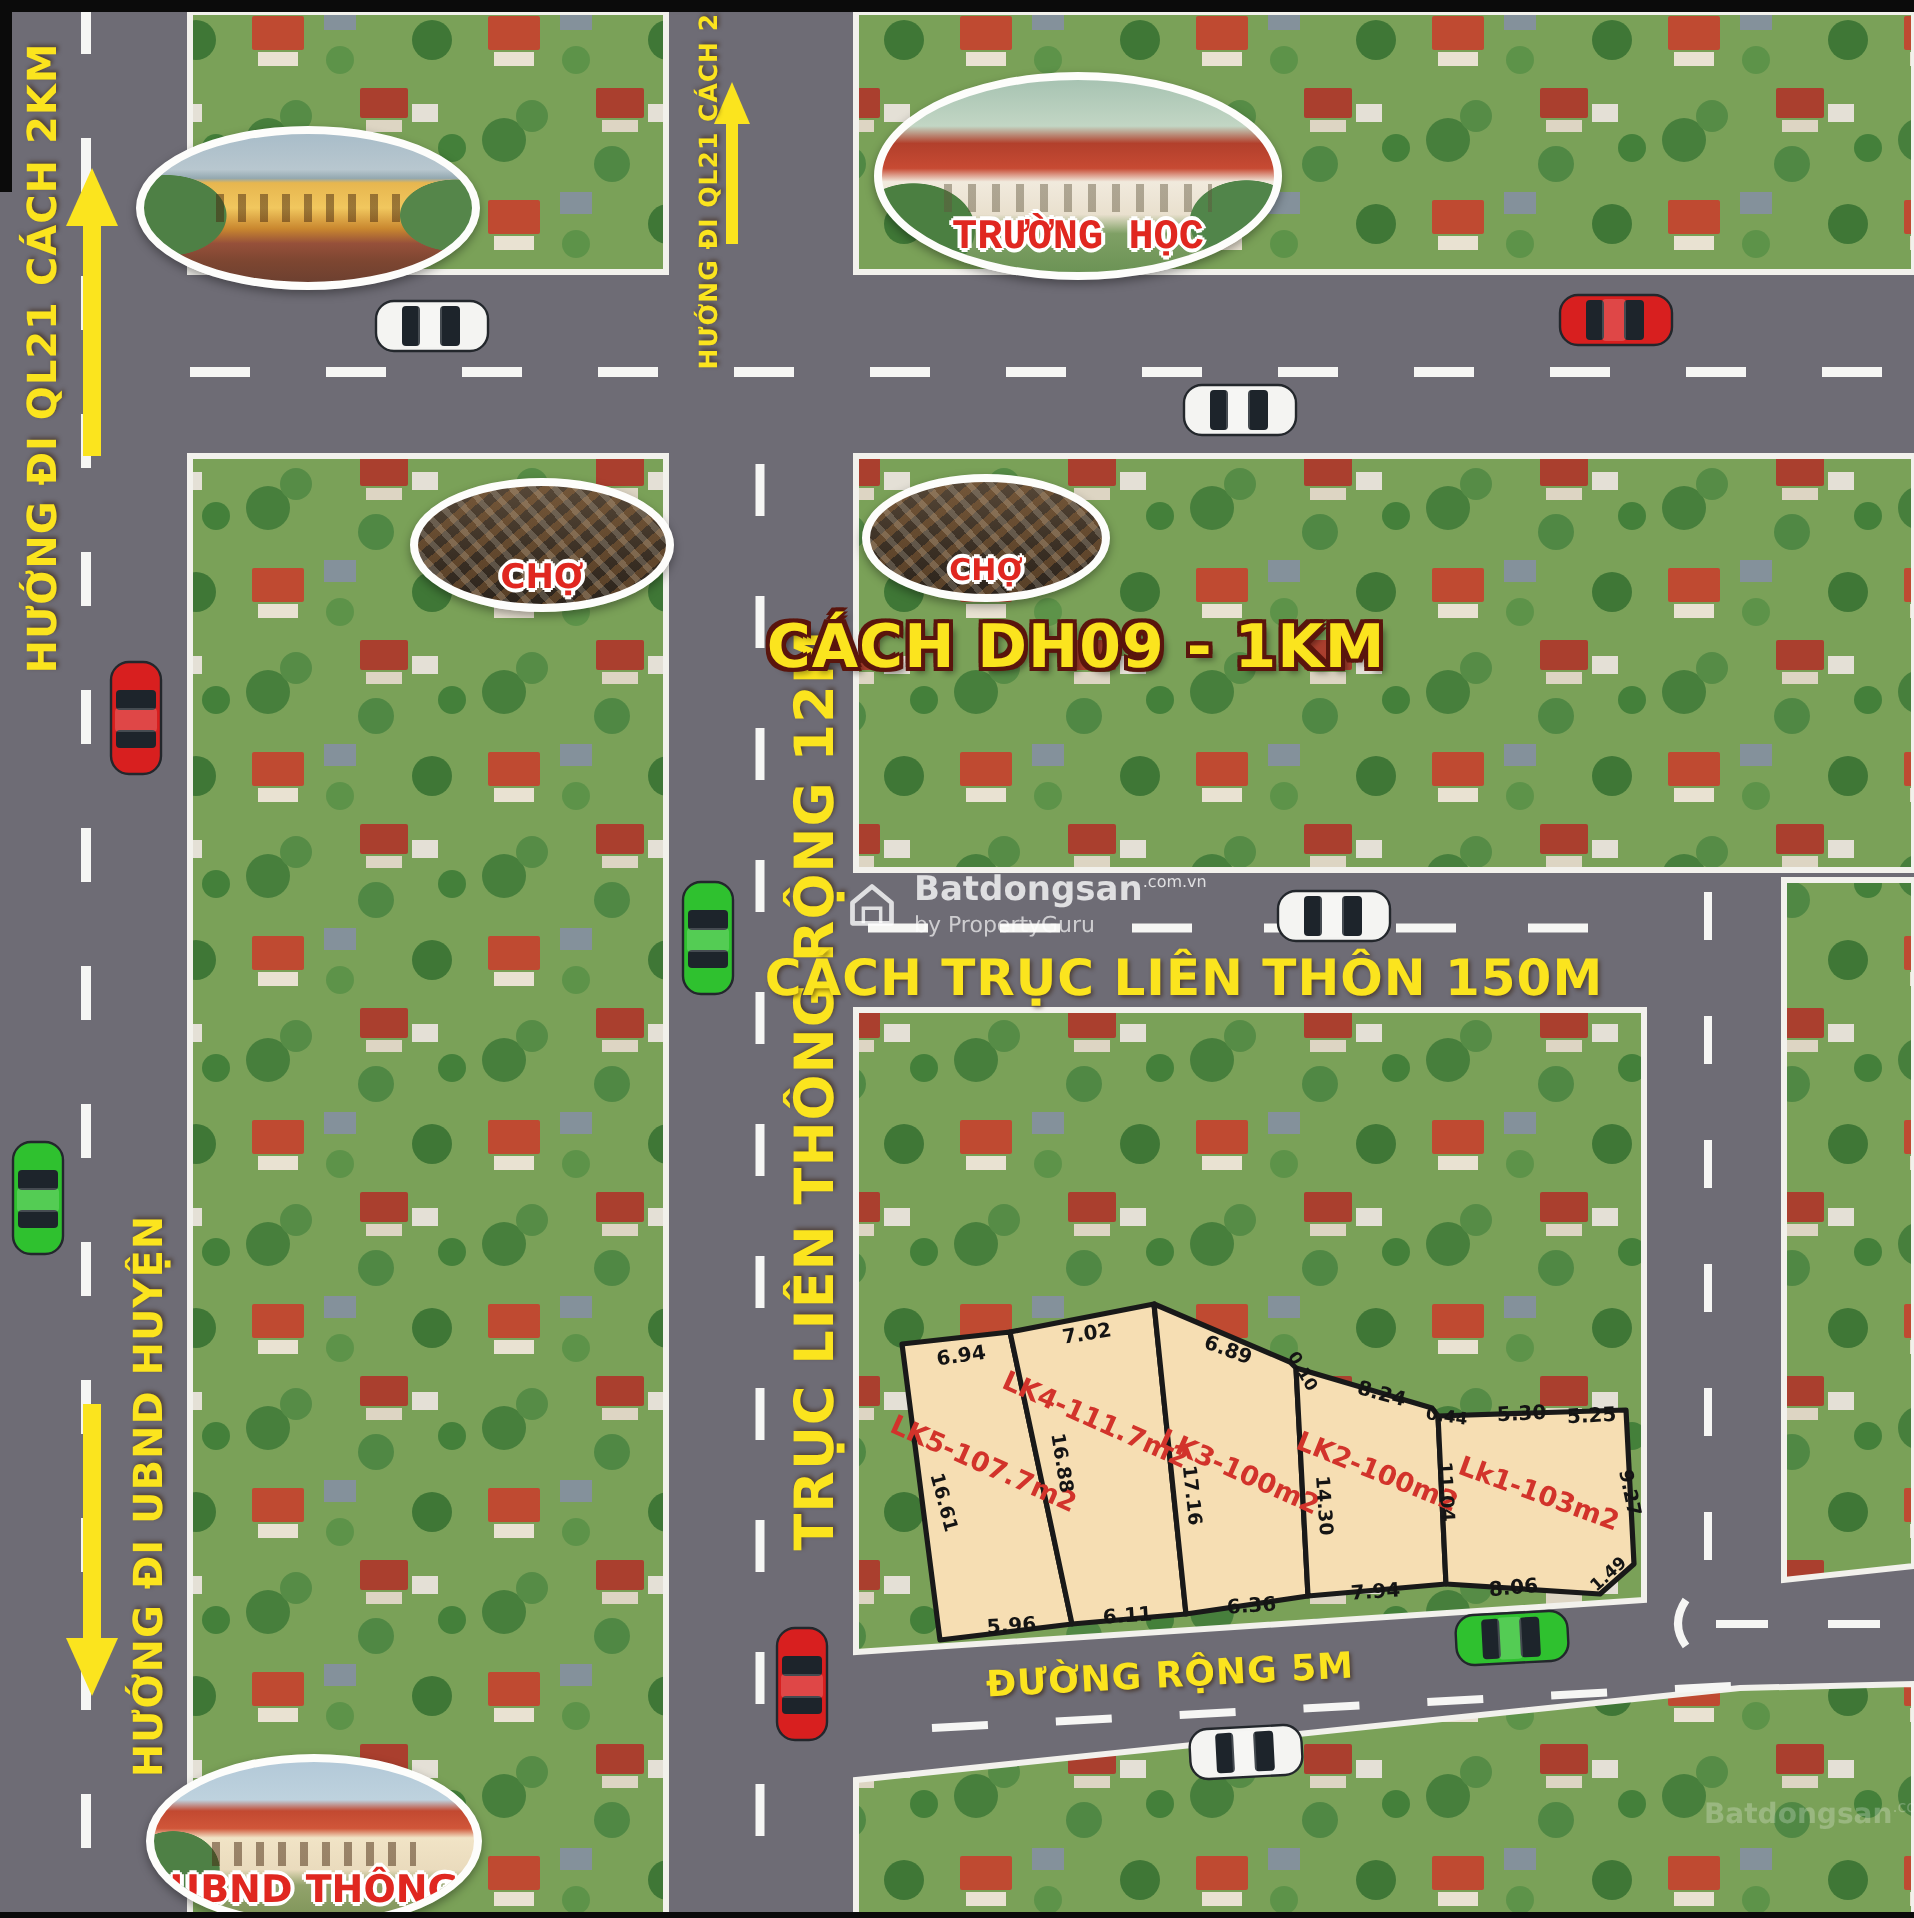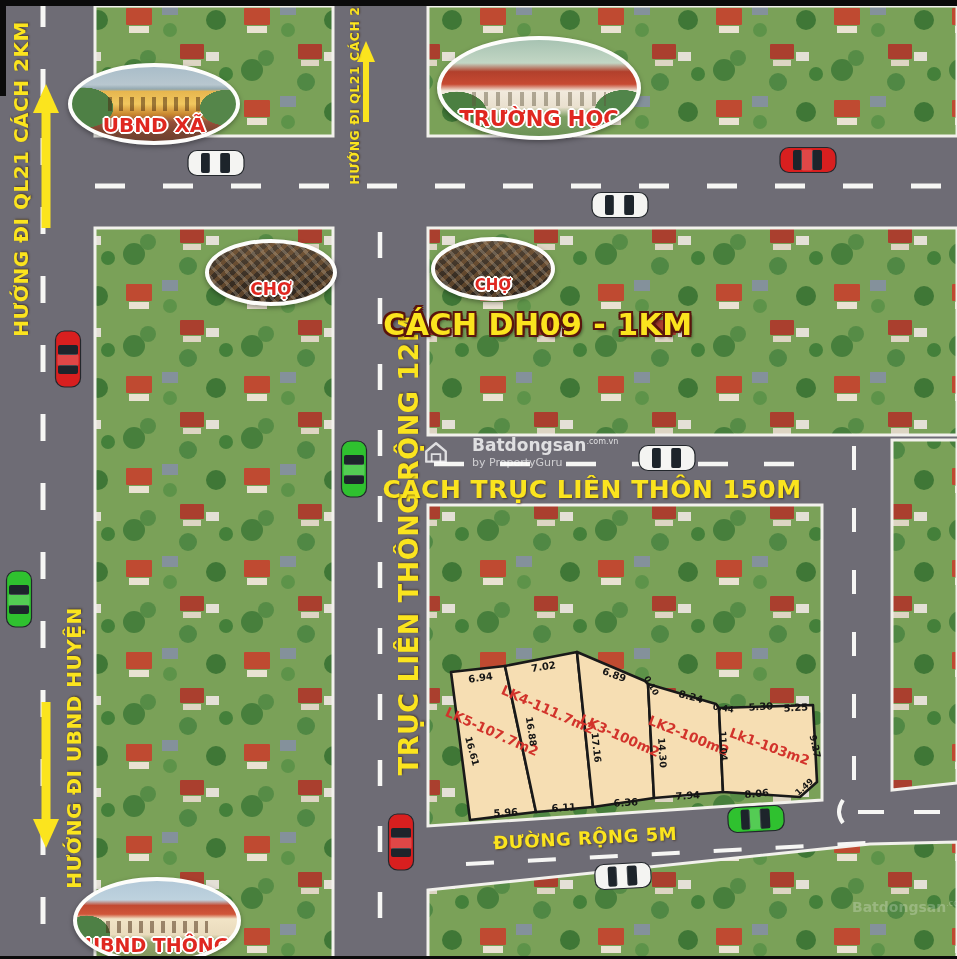--- a/index.html
+++ b/index.html
@@ -42,34 +42,34 @@
       -1px -1px #fff,1px 1px #fff,-1px 1px #fff,1px -1px #fff;
   }
   .win{position:absolute;background:repeating-linear-gradient(90deg,rgba(70,40,15,.5) 0 4px,transparent 4px 11px);}
   .sc-ubndxa{background:
     radial-gradient(30% 45% at 7% 55%,#4e8045 0 60%,transparent 61%),
     radial-gradient(28% 40% at 95% 55%,#55864a 0 60%,transparent 61%),
     linear-gradient(180deg,#a9bdc9 0%,#b8c7cf 24%,#93a8b0 30%,#e7b64f 33%,#f1c75e 50%,#c9872f 64%,#96503a 74%,#7d4631 86%,#6d4030 100%);}
   .sc-school{background:
     radial-gradient(26% 40% at 8% 78%,#4b7f41 0 60%,transparent 61%),
     radial-gradient(24% 36% at 93% 74%,#51854a 0 60%,transparent 61%),
-    linear-gradient(180deg,#a7c3b2 0%,#c2d6c4 24%,#b2402c 33%,#c74a33 46%,#f1eadd 53%,#e9e0ce 70%,#7fa065 80%,#6c9355 100%);}
+    linear-gradient(180deg,#a7c3b2 0%,#c2d6c4 24%,#b2402c 33%,#c74a33 46%,#f1eadd 53%,#e9e0ce 70%,#7fa065 80%,#6c9355 100%); font-family: Liberation Mono, monospace;}
   .sc-cnc{background:linear-gradient(180deg,#d9dfd8 0%,#c2cabf 28%,#9fa9a0 50%,#8d9a8a 72%,#7c8d74 100%);}
   .towers{position:absolute;left:6%;right:6%;top:30%;height:36%;opacity:.85;
     background:repeating-linear-gradient(90deg,#5f707b 0 7px,#8e9ba3 7px 11px,transparent 11px 19px);}
   .sc-market{background:
     repeating-linear-gradient(48deg,rgba(230,220,200,.22) 0 3px,transparent 3px 8px),
     repeating-linear-gradient(-40deg,rgba(170,115,60,.35) 0 4px,transparent 4px 9px),
     linear-gradient(180deg,#564737 0%,#3a2f24 60%,#2c241c 100%);}
   .sc-ubndhuyen{background:
     radial-gradient(24% 40% at 6% 68%,#4e8045 0 60%,transparent 61%),
     linear-gradient(180deg,#b3c9d8 0%,#bed2de 24%,#c24931 31%,#d05639 42%,#f1e4c6 48%,#eadbbd 68%,#92a36b 78%,#7e9458 100%);}
 
   
-  .wm{position:absolute;z-index:6;display:flex;align-items:center;gap:23px;color:rgba(255,255,255,.78);}
+  .wm{position:absolute;z-index:6;display:flex;align-items:center;gap:8px;color:rgba(255,255,255,.78);}
   .wm .wm-line1{font-weight:bold;font-size:17px;line-height:1;}
   .wm .wm-domain{font-size:8px;font-weight:normal;vertical-align:super;}
   .wm .wm-by{font-size:11px;opacity:.85;margin-top:2px;}
   .wm.faint{opacity:.3;}
 </style>
 </head>
 <body>
 
 <div id="stage">
 
@@ -202,21 +202,20 @@
   <div class="ytext vert" style="left:21px;top:179px;font-size:20px;">HƯỚNG ĐI QL21 CÁCH 2KM</div>
   <div class="ytext vert" style="left:74px;top:748px;font-size:20px;">HƯỚNG ĐI UBND HUYỆN</div>
   <div class="ytext vert" style="left:354px;top:84px;font-size:12.5px;">HƯỚNG ĐI QL21 CÁCH 2KM</div>
   <div class="ytext vert" style="left:408px;top:545px;font-size:27px;">TRỤC LIÊN THÔNG RỘNG 12M</div>
   <div class="ytext outlined" style="left:538px;top:324px;font-size:30px;">CÁCH DH09 - 1KM</div>
   <div class="ytext" style="left:592px;top:489px;font-size:25px;">CÁCH TRỤC LIÊN THÔN 150M</div>
   <div class="ytext tilt" style="left:585px;top:838px;font-size:18px;">ĐƯỜNG RỘNG 5M</div>
 
   <div class="oval sc-ubndxa" style="left:68px;top:63px;width:164px;height:74px;">
     <div class="win" style="left:22%;right:22%;top:40%;height:20%;"></div>
-    <div class="lbl" style="font-size:20px;">UBND XÃ</div>
   </div>
   <div class="oval sc-school" style="left:437px;top:36px;width:196px;height:96px;">
     <div class="win" style="left:16%;right:16%;top:54%;height:15%;background:repeating-linear-gradient(90deg,rgba(95,85,60,.45) 0 4px,transparent 4px 12px);"></div>
     <div class="lbl" style="font-size:21px;">TRƯỜNG HỌC</div>
   </div>
   <div class="oval sc-market" style="left:205px;top:239px;width:124px;height:59px;">
     <div class="lbl" style="font-size:17px;">CHỢ</div>
   </div>
   <div class="oval sc-market" style="left:431px;top:237px;width:116px;height:56px;">
     <div class="lbl" style="font-size:15px;">CHỢ</div>

